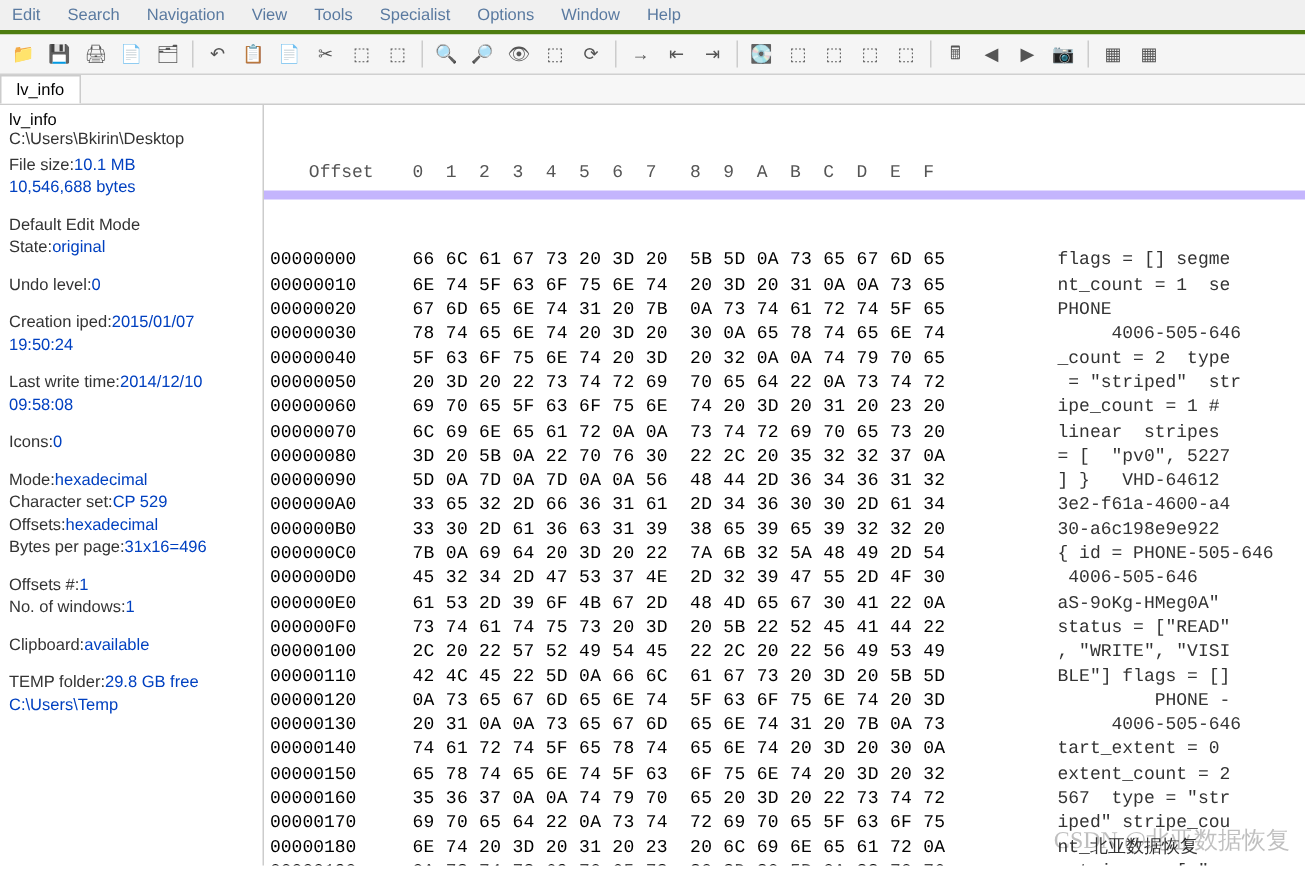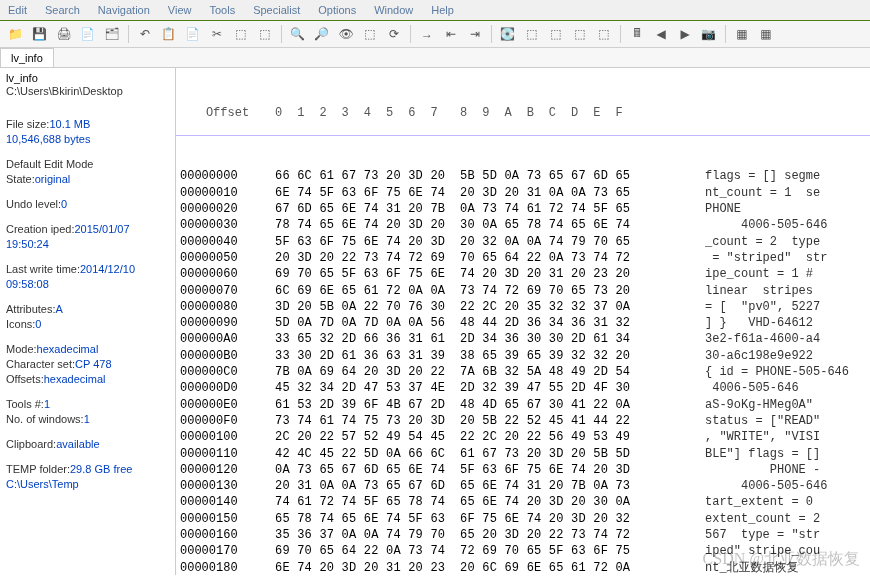--- a/index.html
+++ b/index.html
@@ -1,33 +1,33 @@
 <!DOCTYPE html>
 <html><head>
 <meta charset="utf-8">
 <style>
 * { margin: 0; padding: 0; box-sizing: border-box; }
 body { font-family: "Segoe UI", Tahoma, sans-serif; font-size: 11px; background: #fff; color: #000; width: 870px; height: 582px; overflow: hidden; }
-.menubar { display: flex; gap: 18px; padding: 4px 8px; background: #f0f0f0; border-bottom: 1px solid #4d7c0f; color: #5a7aa0; }
+.menubar { display: flex; gap: 18px; padding: 4px 8px; background: #f0f0f0; border-bottom: 3px solid #4d7c0f; color: #5a7aa0; }
 .menubar span { cursor: default; }
 .toolbar { display: flex; align-items: center; gap: 4px; padding: 3px 6px; background: #f5f5f5; border-bottom: 1px solid #d0d0d0; }
 .tb-btn { width: 20px; height: 20px; display: flex; align-items: center; justify-content: center; color: #555; font-size: 12px; }
 .tb-sep { width: 1px; height: 18px; background: #ccc; margin: 0 2px; }
 .tab-row { display: flex; border-bottom: 1px solid #ccc; background: #f7f7f7; }
 .tab { padding: 3px 10px; background: #fff; border: 1px solid #ccc; border-bottom: none; font-size: 11px; }
 .main { display: flex; height: calc(100% - 75px); }
 .sidebar { width: 176px; border-right: 1px solid #ccc; padding: 4px 6px; overflow: hidden; background: #fff; }
 .sidebar .title { font-size: 11px; margin-bottom: 1px; }
-.sidebar .path { font-size: 11px; color: #333; margin-bottom: 20px; white-space: nowrap; }
+.sidebar .path { font-size: 11px; color: #333; margin-bottom: 4px; white-space: nowrap; }
 .prop-group { margin-bottom: 10px; }
 .prop-row { display: flex; justify-content: flex-start; font-size: 11px; line-height: 15px; }
 .prop-row .k { color: #333; }
 .prop-row .v { color: #0040c0; text-align: right; }
 .hex-area { flex: 1; overflow: hidden; font-family: Consolas, "Courier New", monospace; font-size: 12px; line-height: 16.3px; white-space: pre; position: relative; }
-.hex-header { border-bottom: 1px solid #c4b5fd; padding: 4px 0 14px 4px; color: #555; }
+.hex-header { border-bottom: 6px solid #c4b5fd; padding: 4px 0 4px 4px; color: #555; }
 .hex-body { padding-left: 4px; }
 .offset-col { display: inline-block; width: 95px; }
 .bytes-col { display: inline-block; width: 430px; letter-spacing: 0.2px; }
 .ascii-col { display: inline-block; color: #333; }
 .watermark { position: absolute; right: 10px; bottom: 8px; font-size: 16px; color: rgba(0,0,0,0.25); font-family: Liberation Serif, serif; }
 </style>
 </head>
 <body>
 
 <div class="menubar">
@@ -135,47 +135,47 @@
           <span class="v">2014/12/10</span>
         </div>
       <div class="prop-row">
           <span class="k"></span>
           <span class="v">09:58:08</span>
         </div>
     </div>
 
     <div class="prop-group">
       <div class="prop-row">
-          <span class="k">Attributes:</span>
-          <span class="v">A</span>
-        </div>
-      <div class="prop-row">
           <span class="k">Icons:</span>
           <span class="v">0</span>
         </div>
     </div>
 
     <div class="prop-group">
       <div class="prop-row">
           <span class="k">Mode:</span>
           <span class="v">hexadecimal</span>
         </div>
       <div class="prop-row">
           <span class="k">Character set:</span>
-          <span class="v">CP 478</span>
+          <span class="v">CP 529</span>
         </div>
       <div class="prop-row">
           <span class="k">Offsets:</span>
           <span class="v">hexadecimal</span>
         </div>
-    </div>
-
-    <div class="prop-group">
-      <div class="prop-row">
-          <span class="k">Tools #:</span>
+      <div class="prop-row">
+          <span class="k">Bytes per page:</span>
+          <span class="v">31x16=496</span>
+        </div>
+    </div>
+
+    <div class="prop-group">
+      <div class="prop-row">
+          <span class="k">Offsets #:</span>
           <span class="v">1</span>
         </div>
       <div class="prop-row">
           <span class="k">No. of windows:</span>
           <span class="v">1</span>
         </div>
     </div>
 
     <div class="prop-group">
       <div class="prop-row">

